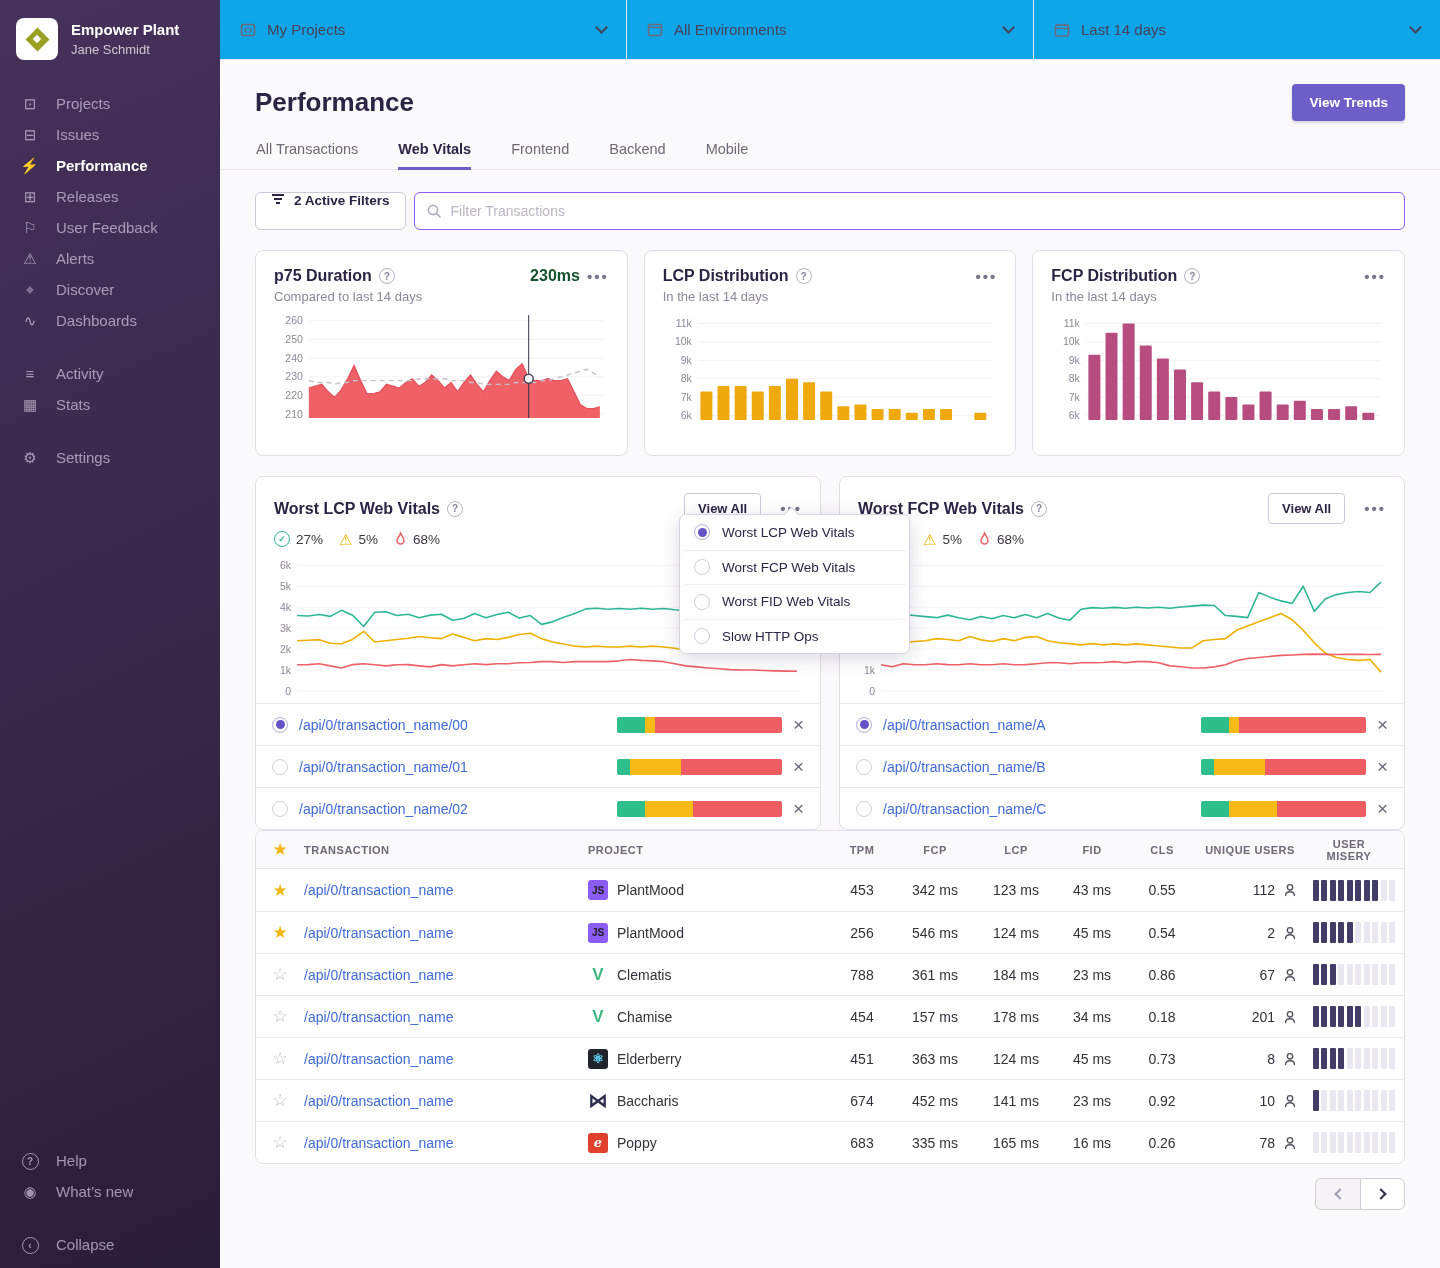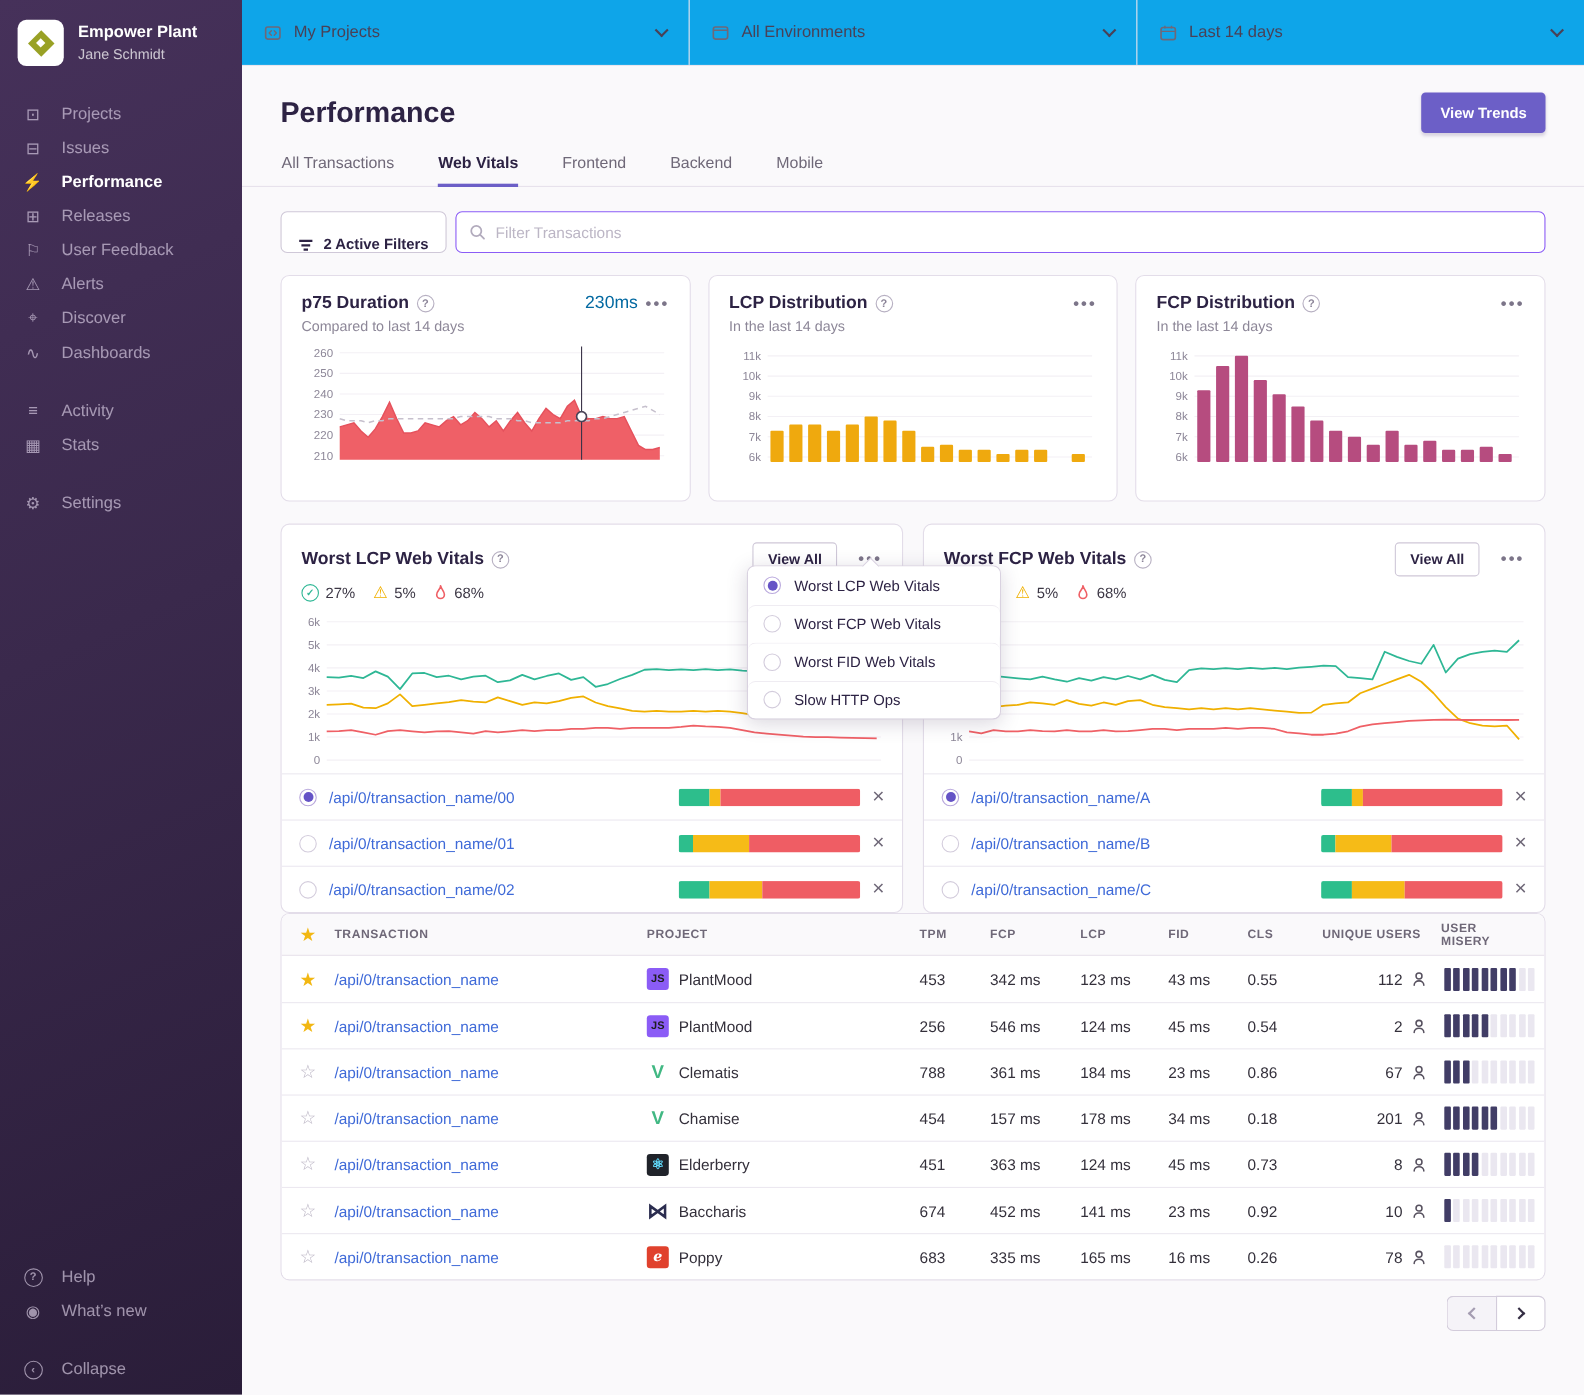--- a/index.html
+++ b/index.html
@@ -34,35 +34,35 @@
   
   .phead{display:flex;align-items:center;padding:24px 35px 0}
   .ptitle{font-size:26px;font-weight:700;color:#2d2344}
   .btn-trends{margin-left:auto;background:#6c5fc7;color:#fff;font-size:13.5px;font-weight:700;border:none;border-radius:4px;padding:11px 17px;cursor:pointer;box-shadow:0 2px 3px rgba(60,40,100,.18)}
   .tabs{display:flex;gap:40px;padding:20px 36px 0;border-bottom:1px solid #e7e2ec}
   .tab{padding-bottom:10px;font-size:14.5px;color:#6f6878;cursor:pointer;border-bottom:3px solid transparent;margin-bottom:-1px}
   .tab.active{color:#2d2344;font-weight:600;border-bottom-color:#6c5fc7}
   
   .body{padding:22px 35px 0}
   .frow{display:flex;gap:8px;margin-bottom:20px}
-  .btn-filters{display:flex;align-items:flex-end;gap:9px;background:#fff;border:1px solid #cfc8d8;border-radius:6px;padding:0 15px;height:38px;font-size:13.5px;font-weight:700;color:#2d2344;cursor:pointer}
+  .btn-filters{display:flex;align-items:flex-start;gap:9px;background:#fff;border:1px solid #cfc8d8;border-radius:6px;padding:0 15px;height:38px;font-size:13.5px;font-weight:700;color:#2d2344;cursor:pointer}
   .search{flex:1;position:relative}
   .search input{width:100%;height:38px;border:1px solid #8b5cf6;border-radius:6px;padding:0 12px 0 36px;font-size:14px;color:#34303b;background:#fff;outline:none}
   .search input::placeholder{color:#bcb6c5}
   .search .sico{position:absolute;left:12px;top:11px}
   
   .card{background:#fff;border:1px solid #e3dde9;border-radius:8px}
   .cards3{display:flex;gap:16px;margin-bottom:20px}
   .cards3 .card{flex:1;height:206px;padding:16px 18px 12px}
   .chead{display:flex;align-items:center;gap:7px}
   .ttl{font-size:16px;font-weight:600;color:#2d2344}
   .qmark{width:16px;height:16px;border:1.5px solid #b7b0c2;border-radius:50%;font-size:10px;font-weight:700;color:#8a8397;display:inline-flex;align-items:center;justify-content:center;cursor:pointer;flex:0 0 16px}
   .dots{color:#7c7589;font-size:15px;font-weight:700;letter-spacing:2px;cursor:pointer;line-height:1}
   .mla{margin-left:auto}
-  .p75val{margin-left:auto;color:#0369a1;font-weight:400;font-size:16px}
+  .p75val{margin-left:auto;color:#14532d;font-weight:700;font-size:16px}
   .sub{font-size:13px;color:#8d8798;margin-top:4px}
   .cchart{width:100%;height:116px;margin-top:8px;display:block}
   
   .vrow{display:flex;gap:18px;position:relative}
   .vcard{flex:1;padding-top:16px;overflow:hidden}
   .vhead{display:flex;align-items:center;gap:7px;padding:0 18px}
   .btn-viewall{background:#fff;border:1px solid #cfc8d8;border-radius:4px;padding:7px 13px;font-size:13px;font-weight:700;color:#2d2344;cursor:pointer}
   .vhead .dots{margin-left:12px}
   .vstats{display:flex;gap:16px;align-items:center;margin-top:7px;padding:0 18px;font-size:13.5px;color:#3c3745}
   .stat{display:flex;align-items:center;gap:6px}
@@ -80,21 +80,21 @@
   
   .menu{position:absolute;left:424px;top:38px;width:231px;background:#fff;border:1px solid #d9d2e0;border-radius:7px;box-shadow:0 4px 18px rgba(57,41,80,.18);z-index:6}
   .menu::before{content:"";position:absolute;top:-6px;left:106px;width:10px;height:10px;background:#fff;border-left:1px solid #d9d2e0;border-top:1px solid #d9d2e0;transform:rotate(45deg)}
   .mi{display:flex;align-items:center;gap:12px;height:34.5px;padding:0 14px;border-top:1px solid #efecf2;font-size:13.5px;color:#2d2344;cursor:pointer;background:#fff;border-radius:7px}
   .mi:first-child{border-top:none}
   
   .tableC{overflow:hidden;margin-bottom:14px}
   .tgrid{display:grid;grid-template-columns:48px 284px 248px 64px 82px 80px 72px 68px 108px 1fr;align-items:center}
   .thead{height:38px;background:#faf9fb;border-bottom:1px solid #e7e2ec}
   .th{font-size:11px;font-weight:700;color:#6f6878;letter-spacing:.5px}
-  .r{text-align:left;padding-right:12px}
+  .r{text-align:center;padding-right:12px}
   .trow{height:42px;border-top:1px solid #ece8f0;background:#fff}
   .trow:first-child{border-top:none}
   .c{font-size:14px;color:#34303b}
   .c a{color:#3f6ad8}
   .star{text-align:center;font-size:17px;color:#bdb7c6;cursor:pointer;line-height:1}
   .star.on{color:#f2b712}
   .cproj{display:flex;align-items:center}
   .users{display:flex;justify-content:flex-end;align-items:center;gap:7px;padding-right:12px}
   .mis{display:flex;justify-content:flex-end;padding-right:16px}
   .misery{display:flex}

